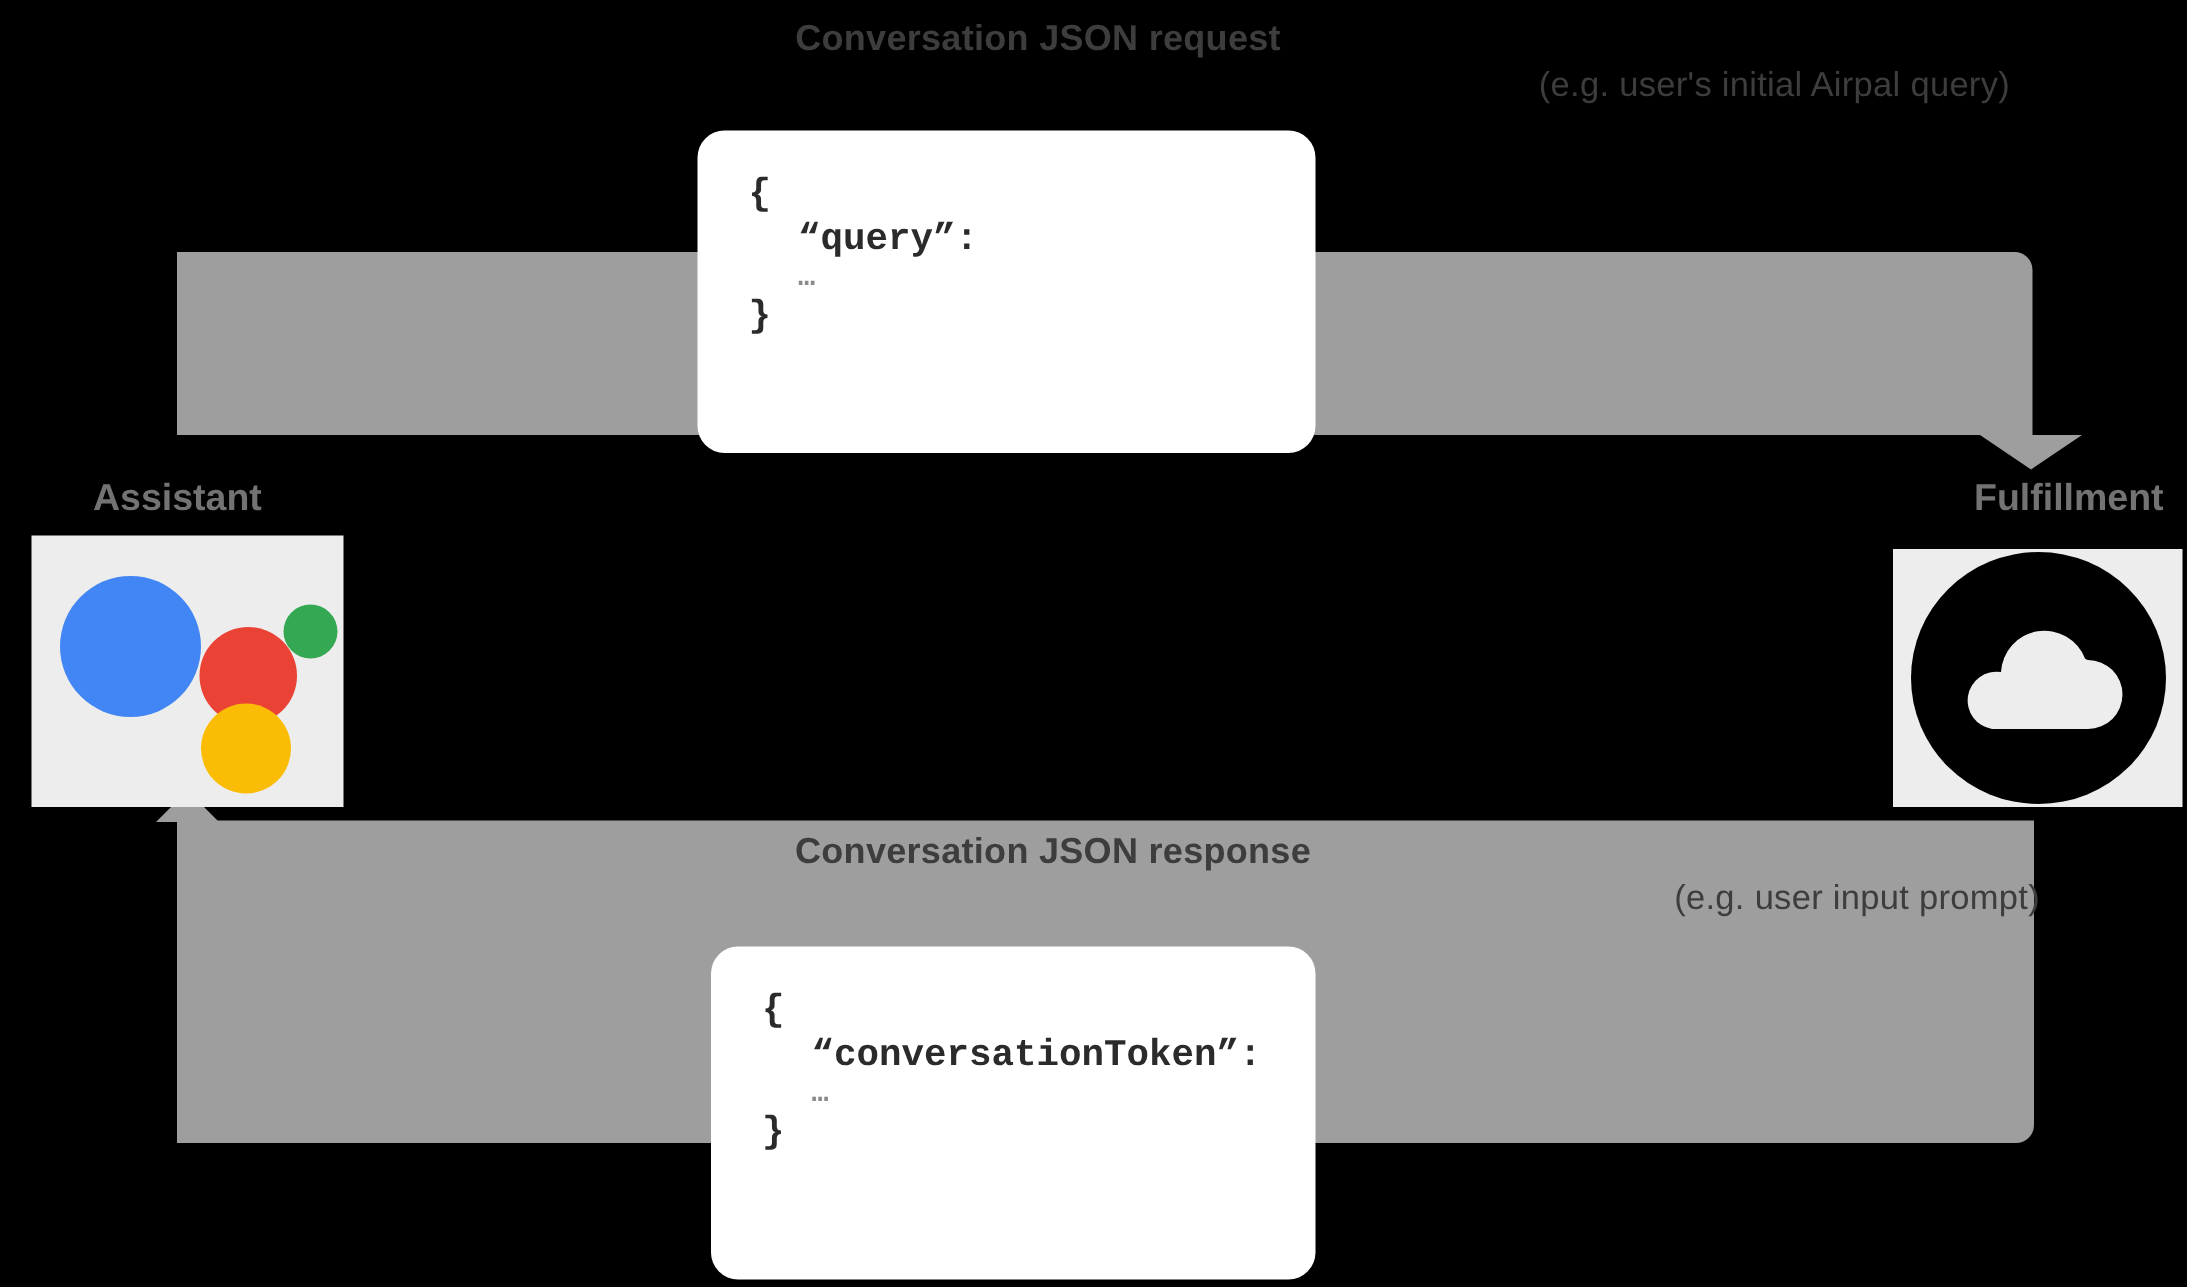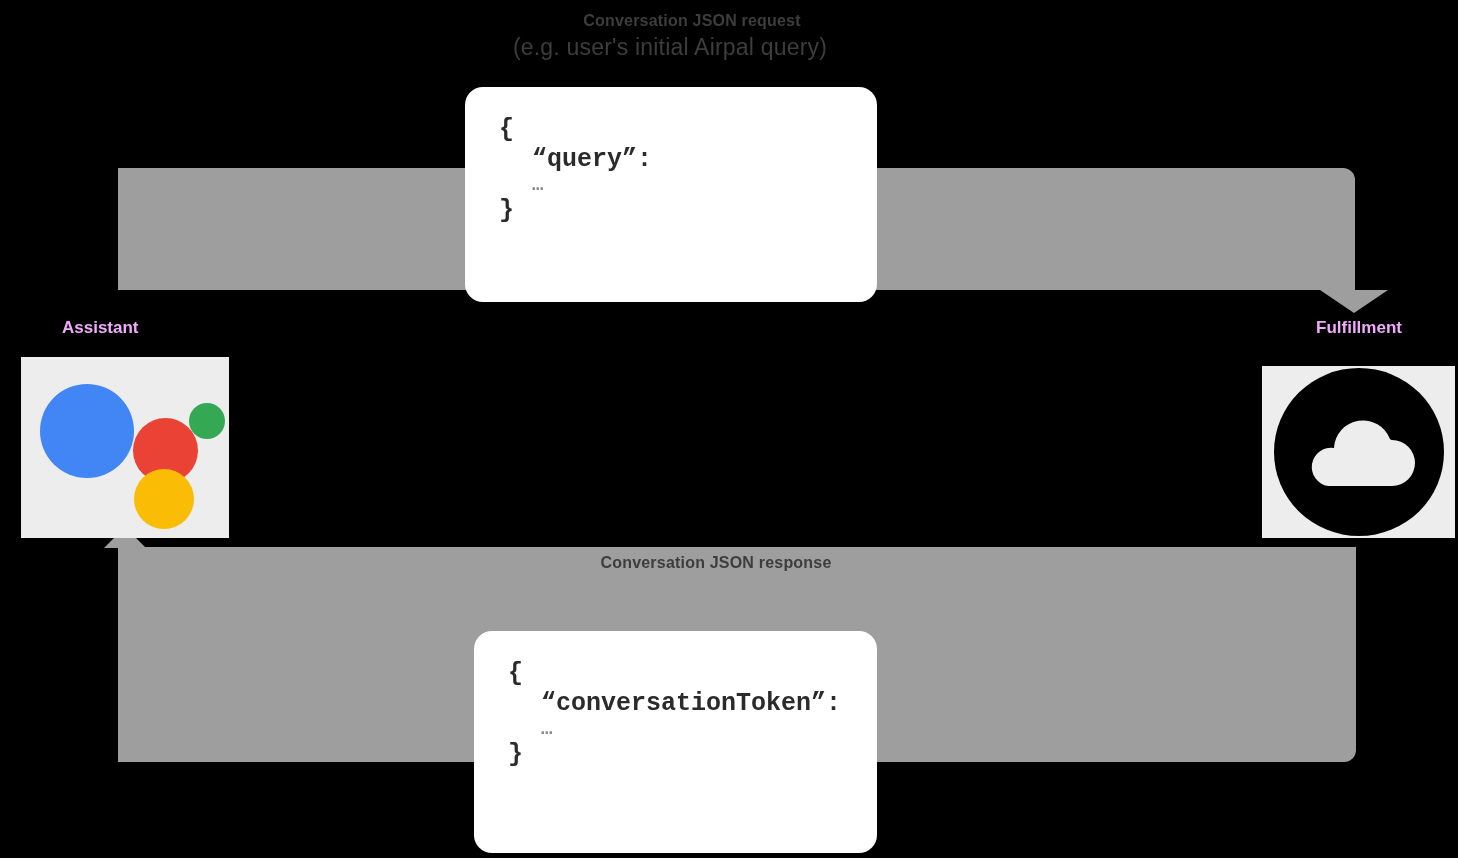--- a/index.html
+++ b/index.html
@@ -60,37 +60,38 @@
   .flow-label {
     position: absolute;
     text-align: center;
     color: #3d3d3d;
     line-height: 1.18;
     letter-spacing: 0.2px;
     white-space: nowrap;
   }
   .flow-label .title {
     display: block;
-    font-size: 16px;
+    font-size: 24px;
     font-weight: 700;
     padding-left: 44px;
   }
   .flow-label .subtitle {
     display: block;
     font-size: 23px;
     font-weight: 400;
     margin-top: 3px;
+    text-align: right;
   }
   #request-label {
     left: 0;
     top: 12px;
     width: 1340px;
   }
   #response-label {
-    left: 14px;
+    left: 0;
     top: 554px;
     width: 1360px;
   }
 
   
   .json-card {
     position: absolute;
     background: #ffffff;
     border-radius: 18px;
     box-sizing: border-box;
@@ -130,22 +131,22 @@
     background: #ededed;
     position: relative;
   }
   #assistant-node { left: 21px; top: 357px; }
   #assistant-node .node-tile { width: 208px; height: 181px; }
   #fulfillment-node { left: 1262px; top: 366px; }
   #fulfillment-node .node-tile { width: 193px; height: 172px; }
 
   .node-label {
     position: absolute;
-    color: #f0abfc;
-    font-size: 17px;
+    color: #737373;
+    font-size: 25px;
     font-weight: 700;
     white-space: nowrap;
   }
   #assistant-label { left: 62px; top: 318px; }
   #fulfillment-label { left: 1316px; top: 318px; }
 
   
   .ga-dot { position: absolute; border-radius: 50%; }
   .ga-blue   { left: 19px;  top: 27px;  width: 94px; height: 94px; background: #4285F4; }
   .ga-red    { left: 112px; top: 61px;  width: 65px; height: 65px; background: #EA4335; }
@@ -177,20 +178,21 @@
     <div class="json-line indent">“query”:</div>
     <div class="json-line ellipsis">…</div>
     <div class="json-line">}</div>
   </div>
 
   <div class="arrow-band" id="response-arrow-shaft"></div>
   <div id="response-arrow-head"></div>
 
   <div class="flow-label" id="response-label">
     <span class="title">Conversation JSON response</span>
+    <span class="subtitle">(e.g. user input prompt)</span>
   </div>
 
   <div class="json-card" id="response-json-card">
     <div class="json-line">{</div>
     <div class="json-line indent">“conversationToken”:</div>
     <div class="json-line ellipsis">…</div>
     <div class="json-line">}</div>
   </div>
 
   <div class="node-label" id="assistant-label">Assistant</div>

